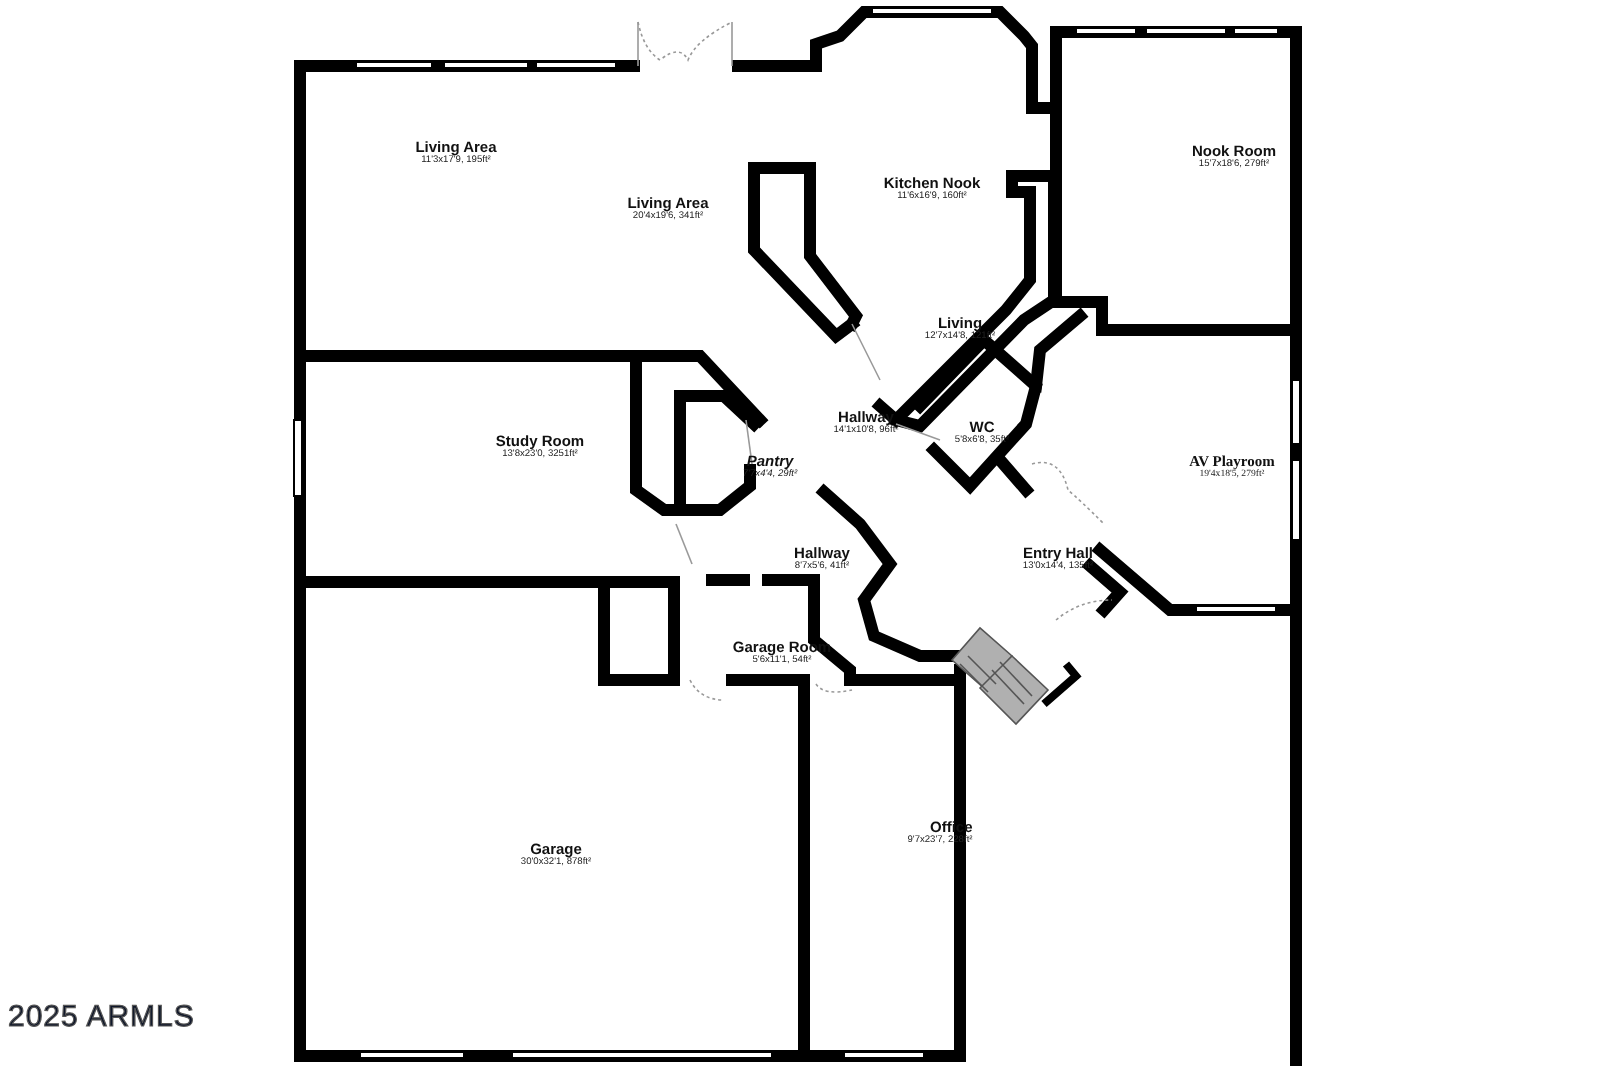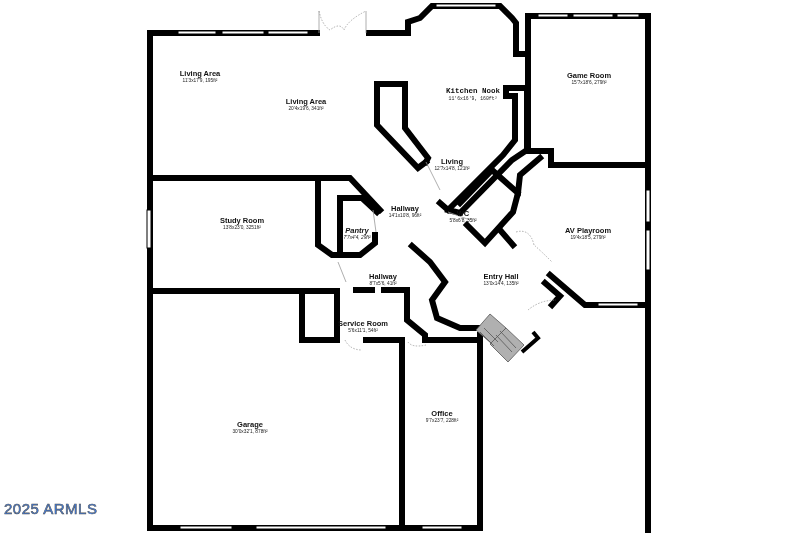--- a/index.html
+++ b/index.html
@@ -3,24 +3,24 @@
 <meta charset="utf-8">
 <style>
   html, body { margin:0; padding:0; background:#ffffff; }
   body { width:800px; height:533px; position:relative; overflow:hidden; font-family:"Liberation Sans", sans-serif; }
   svg.plan { position:absolute; left:0; top:0; width:800px; height:533px; }
   .wall { fill:none; stroke:#000; stroke-width:6; stroke-linejoin:miter; stroke-linecap:square; }
   .window { stroke:#000; stroke-width:1; fill:#fff; }
   .door-arc { fill:none; stroke:#999; stroke-width:0.8; stroke-dasharray:1.5,1.5; }
   .door-leaf { stroke:#999; stroke-width:0.8; }
   .stair { fill:#b0b0b0; stroke:#555; stroke-width:0.8; }
-  .room-label { position:absolute; text-align:center; transform:translateX(-50%); white-space:nowrap; }
+  .room-label { position:absolute; text-align:center; transform:translateX(-50%); white-space:nowrap;margin-left:28px; }
   .room-name { font-weight:bold; font-size:7.5px; color:#111; display:block; line-height:9px; }
   .room-dims { font-size:4.8px; color:#222; display:block; line-height:6px; }
-  .watermark { position:absolute; left:4px; top:500px; font-size:15px; color:#3b82f6; letter-spacing:0.5px;
+  .watermark { position:absolute; left:4px; top:500px; font-size:15px; color:#0f172a; letter-spacing:0.5px;
                -webkit-text-stroke:0.6px #555; font-family:"Liberation Sans", sans-serif; }
 </style>
 </head>
 <body>
 
 <svg class="plan" viewBox="0 0 800 533" xmlns="http://www.w3.org/2000/svg">
 
   <g>
 
     <polyline class="wall" points="150,450 150,33 317,33"></polyline>
@@ -108,26 +108,26 @@
 </svg>
 
 <div class="room-label" style="left:200px; top:69px;">
   <span class="room-name">Living Area</span>
   <span class="room-dims">11'3x17'9, 195ft²</span>
 </div>
 <div class="room-label" style="left:306px; top:97px;">
   <span class="room-name">Living Area</span>
   <span class="room-dims">20'4x19'6, 341ft²</span>
 </div>
-<div class="room-label" style="left:473px; top:87px;font-family:Liberation Mono, monospace;">
+<div class="room-label" style="left:438px; top:87px;">
   <span class="room-name">Kitchen Nook</span>
   <span class="room-dims">11'6x16'9, 160ft²</span>
 </div>
 <div class="room-label" style="left:589px; top:71px;">
-  <span class="room-name">Game Room</span>
+  <span class="room-name">Nook Room</span>
   <span class="room-dims">15'7x18'6, 279ft²</span>
 </div>
 <div class="room-label" style="left:452px; top:157px;">
   <span class="room-name">Living</span>
   <span class="room-dims">12'7x14'8, 121ft²</span>
 </div>
 <div class="room-label" style="left:405px; top:204px;">
   <span class="room-name">Hallway</span>
   <span class="room-dims">14'1x10'8, 96ft²</span>
 </div>
@@ -136,38 +136,38 @@
   <span class="room-dims">5'8x6'8, 35ft²</span>
 </div>
 <div class="room-label" style="left:242px; top:216px;">
   <span class="room-name">Study Room</span>
   <span class="room-dims">13'8x23'0, 3251ft²</span>
 </div>
 <div class="room-label" style="left:357px; top:226px;font-style:italic;">
   <span class="room-name">Pantry</span>
   <span class="room-dims">7'7x4'4, 29ft²</span>
 </div>
-<div class="room-label" style="left:588px; top:226px;">
+<div class="room-label" style="left:588px; top:226px;font-family:Liberation Serif, serif;">
   <span class="room-name">AV Playroom</span>
   <span class="room-dims">19'4x18'5, 279ft²</span>
 </div>
 <div class="room-label" style="left:383px; top:272px;">
   <span class="room-name">Hallway</span>
   <span class="room-dims">8'7x5'6, 41ft²</span>
 </div>
 <div class="room-label" style="left:501px; top:272px;">
   <span class="room-name">Entry Hall</span>
   <span class="room-dims">13'0x14'4, 135ft²</span>
 </div>
 <div class="room-label" style="left:363px; top:319px;">
-  <span class="room-name">Service Room</span>
+  <span class="room-name">Garage Room</span>
   <span class="room-dims">5'6x11'1, 54ft²</span>
 </div>
 <div class="room-label" style="left:250px; top:420px;">
   <span class="room-name">Garage</span>
   <span class="room-dims">30'0x32'1, 878ft²</span>
 </div>
-<div class="room-label" style="left:442px; top:409px;">
+<div class="room-label" style="left:442px; top:409px;text-align:right;">
   <span class="room-name">Office</span>
   <span class="room-dims">9'7x23'7, 228ft²</span>
 </div>
 
 <div class="watermark">2025 ARMLS</div>
 
 </body></html>

